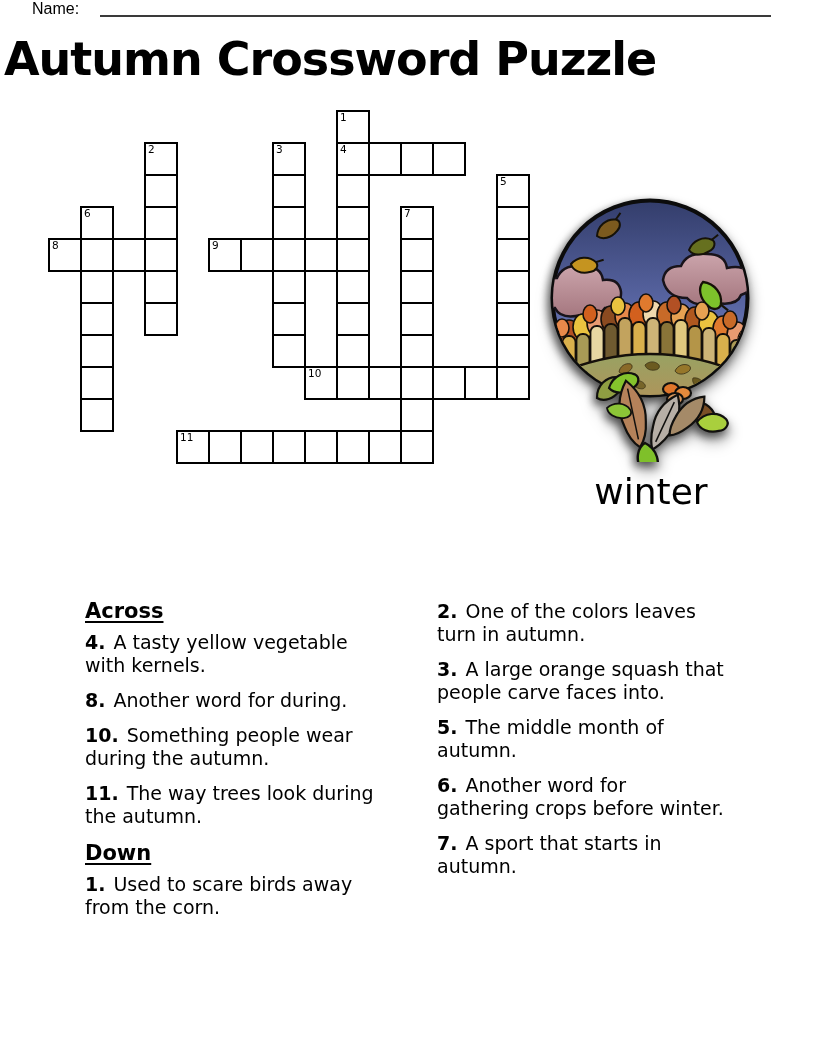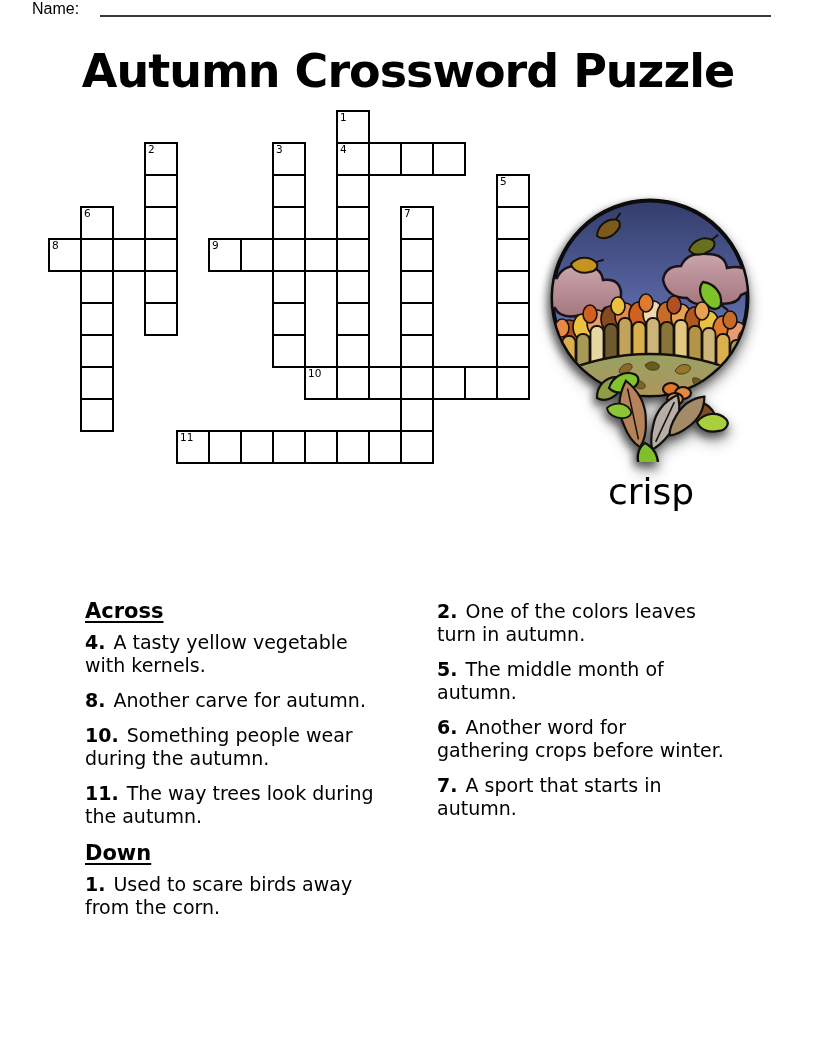--- a/index.html
+++ b/index.html
@@ -6,21 +6,21 @@
   .page{position:relative;width:816px;height:1056px;background:#ffffff;overflow:hidden;
         font-family:"DejaVu Sans",sans-serif;color:#000;}
 
   
   .name-label{position:absolute;left:32px;top:0px;font-family:"Liberation Sans",sans-serif;
               font-size:16px;line-height:18px;}
   .name-line{position:absolute;left:100px;top:0px;width:671px;height:15px;
              border-bottom:2px solid #3a3a3a;}
 
   
-  .title{position:absolute;left:0;right:0;top:28px;margin:16px;text-align:center;
+  .title{position:absolute;left:0;right:0;top:28px;margin:4px;
          font-size:46px;font-weight:bold;letter-spacing:-1px;}
 
   
   .grid{position:absolute;left:48px;top:110px;width:482px;height:354px;}
   .cell{position:absolute;width:34px;height:34px;box-sizing:border-box;
         background:#fff;border:2px solid #000;}
   .cell .num{position:absolute;top:0px;left:2px;font-size:10.5px;line-height:11px;
              font-weight:normal;}
 
   
@@ -286,38 +286,39 @@
           </g>
         <g transform="translate(152,226) rotate(10)">
             <path d="M0 0 C 6 -11 19 -14 28 -8 C 33 -4 30 3 23 5 C 14 9 4 7 0 0 Z" fill="#a9cf3d"></path>
           </g>
         <g transform="translate(62,212) rotate(20) scale(0.8)">
             <path d="M0 0 C 6 -11 19 -14 28 -8 C 33 -4 30 3 23 5 C 14 9 4 7 0 0 Z" fill="#8cc637"></path>
           </g>
       </g>
     </svg>
   </div>
-  <div class="caption">crisp</div>
+  <div class="caption">winter</div>
 
   <section class="clues clues-left">
     <h2 class="clue-heading">Across</h2>
     <div id="across-list">
         <p class="clue"><span class="clue-num">4.</span><span>A tasty yellow vegetable<br>with kernels.</span></p>
-        <p class="clue"><span class="clue-num">8.</span><span>Another carve for autumn.</span></p>
+        <p class="clue"><span class="clue-num">8.</span><span>Another word for during.</span></p>
         <p class="clue"><span class="clue-num">10.</span><span>Something people wear<br>during the autumn.</span></p>
         <p class="clue"><span class="clue-num">11.</span><span>The way trees look during<br>the autumn.</span></p>
       </div>
     <h2 class="clue-heading down">Down</h2>
     <div id="down-list-left">
         <p class="clue"><span class="clue-num">1.</span><span>Used to scare birds away<br>from the corn.</span></p>
       </div>
   </section>
 
   <section class="clues clues-right">
     <div id="down-list-right">
         <p class="clue"><span class="clue-num">2.</span><span>One of the colors leaves<br>turn in autumn.</span></p>
+        <p class="clue"><span class="clue-num">3.</span><span>A large orange squash that<br>people carve faces into.</span></p>
         <p class="clue"><span class="clue-num">5.</span><span>The middle month of<br>autumn.</span></p>
         <p class="clue"><span class="clue-num">6.</span><span>Another word for<br>gathering crops before winter.</span></p>
         <p class="clue"><span class="clue-num">7.</span><span>A sport that starts in<br>autumn.</span></p>
       </div>
   </section>
 
 </div>
 
 </body></html>

